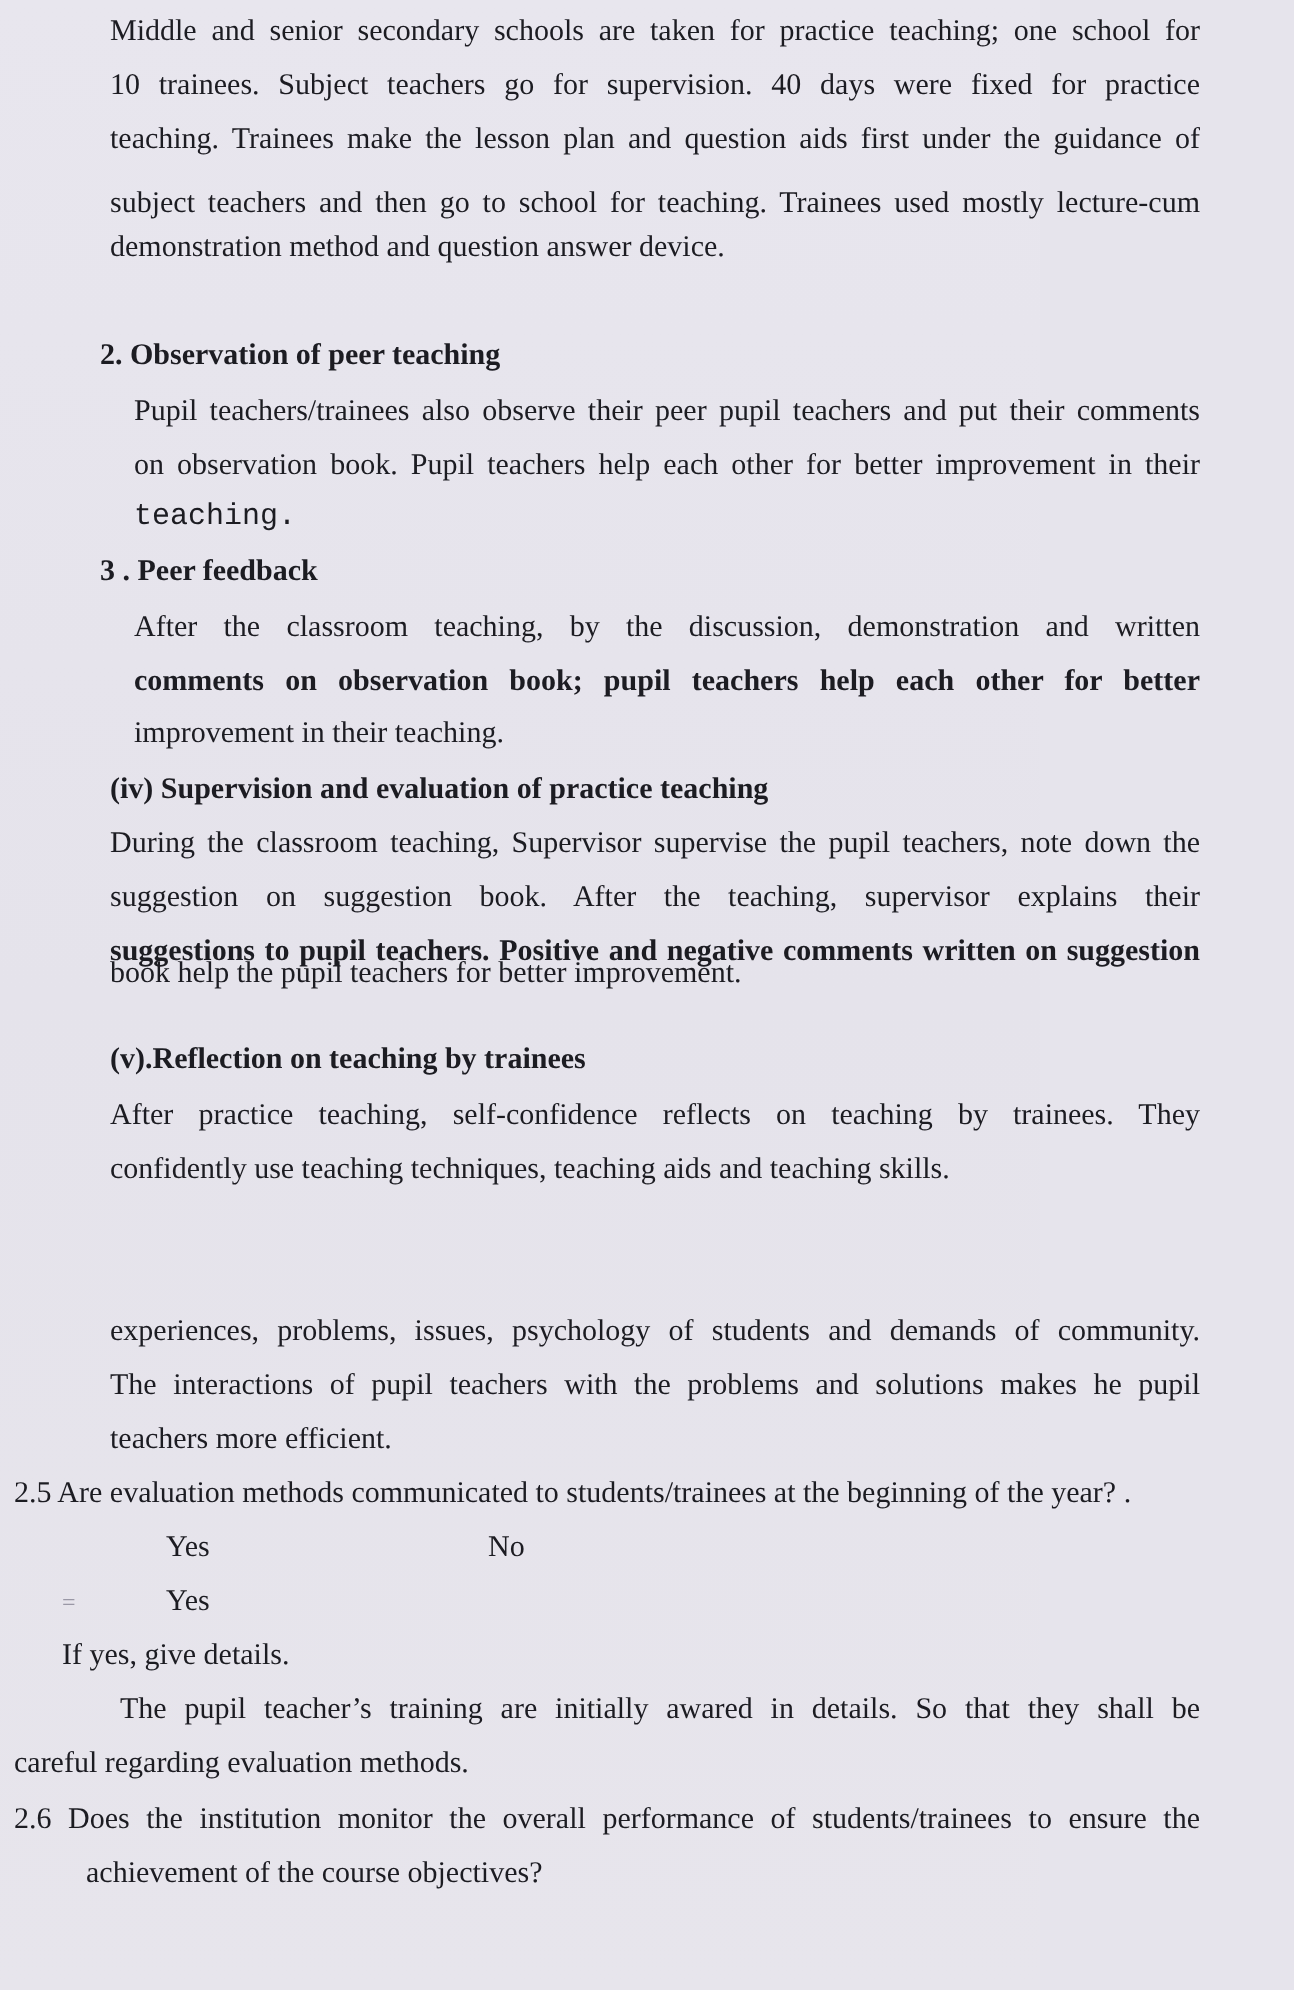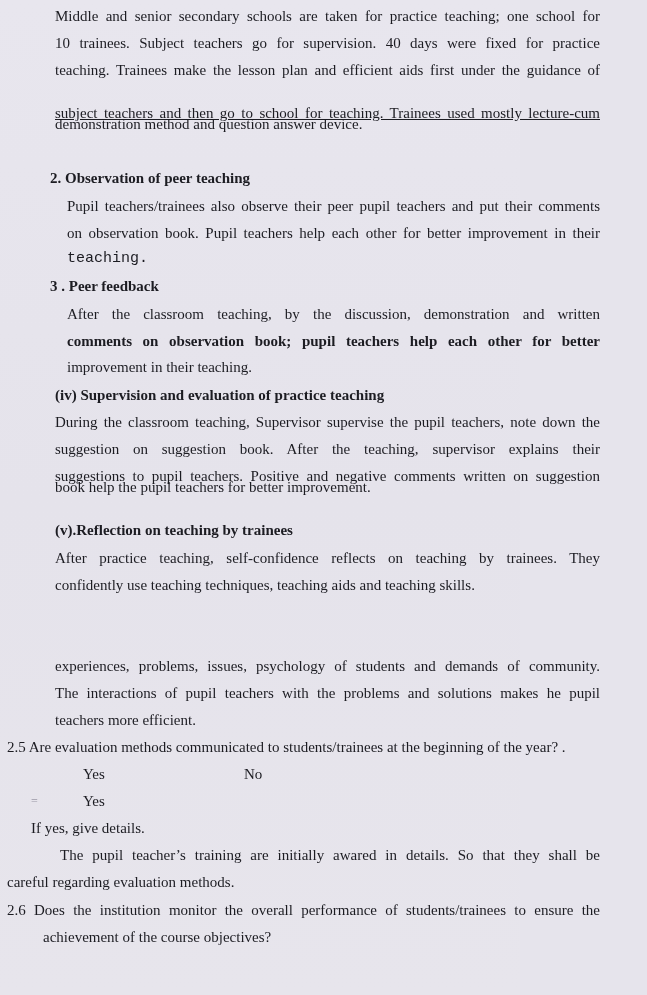--- a/index.html
+++ b/index.html
@@ -36,38 +36,38 @@
     .bold { font-weight: bold; }
     .dim { color: #9a98a6; }
   </style>
 </head>
 <body>
 
 <div class="page">
 
   <div class="line just" style="left:55px; top:7px; width:545px;">Middle and senior secondary schools are taken for practice teaching; one school for</div>
   <div class="line just" style="left:55px; top:34px; width:545px;">10 trainees. Subject teachers go for supervision. 40 days were fixed for practice</div>
-  <div class="line just" style="left:55px; top:61px; width:545px;">teaching. Trainees make the lesson plan and efficient aids first under the guidance of</div>
-  <div class="line just" style="left:55px; top:104px; width:545px;text-decoration:underline;">subject teachers and then go to school for teaching. Trainees used mostly lecture-cum</div>
+  <div class="line just" style="left:55px; top:61px; width:545px;">teaching. Trainees make the lesson plan and question aids first under the guidance of</div>
+  <div class="line just" style="left:55px; top:93px; width:545px;">subject teachers and then go to school for teaching. Trainees used mostly lecture-cum</div>
   <div class="line" style="left:55px; top:115px;">demonstration method and question answer device.</div>
 
   <div class="line bold" style="left:50px; top:169px;">2. Observation of peer teaching</div>
   <div class="line just" style="left:67px; top:197px; width:533px;">Pupil teachers/trainees also observe their peer pupil teachers and put their comments</div>
   <div class="line just" style="left:67px; top:224px; width:533px;">on observation book. Pupil teachers help each other for better improvement in their</div>
   <div class="line" style="left:67px; top:250px;font-family:Liberation Mono, monospace;">teaching.</div>
 
   <div class="line bold" style="left:50px; top:277px;">3 . Peer feedback</div>
   <div class="line just" style="left:67px; top:305px; width:533px;">After the classroom teaching, by the discussion, demonstration and written</div>
   <div class="line just" style="left:67px; top:332px; width:533px;font-weight:bold;">comments on observation book; pupil teachers help each other for better</div>
   <div class="line" style="left:67px; top:358px;">improvement in their teaching.</div>
 
   <div class="line bold" style="left:55px; top:386px;">(iv) Supervision and evaluation of practice teaching</div>
   <div class="line just" style="left:55px; top:440px; width:545px;">suggestion on suggestion book. After the teaching, supervisor explains their</div>
   <div class="line just" style="left:55px; top:413px; width:545px;">During the classroom teaching, Supervisor supervise the pupil teachers, note down the</div>
-  <div class="line just" style="left:55px; top:467px; width:545px;">suggestions to pupil teachers. Positive and negative comments written on suggestion</div>
+  <div class="line just" style="left:55px; top:467px; width:545px;font-weight:bold;">suggestions to pupil teachers. Positive and negative comments written on suggestion</div>
   <div class="line" style="left:55px; top:478px;">book help the pupil teachers for better improvement.</div>
 
   <div class="line bold" style="left:55px; top:521px;">(v).Reflection on teaching by trainees</div>
   <div class="line just" style="left:55px; top:549px; width:545px;">After practice teaching, self-confidence reflects on teaching by trainees. They</div>
   <div class="line" style="left:55px; top:576px;">confidently use teaching techniques, teaching aids and teaching skills.</div>
 
   <div class="line just" style="left:55px; top:657px; width:545px;">experiences, problems, issues, psychology of students and demands of community.</div>
   <div class="line just" style="left:55px; top:684px; width:545px;">The interactions of pupil teachers with the problems and solutions makes he pupil</div>
   <div class="line" style="left:55px; top:711px;">teachers more efficient.</div>
 

